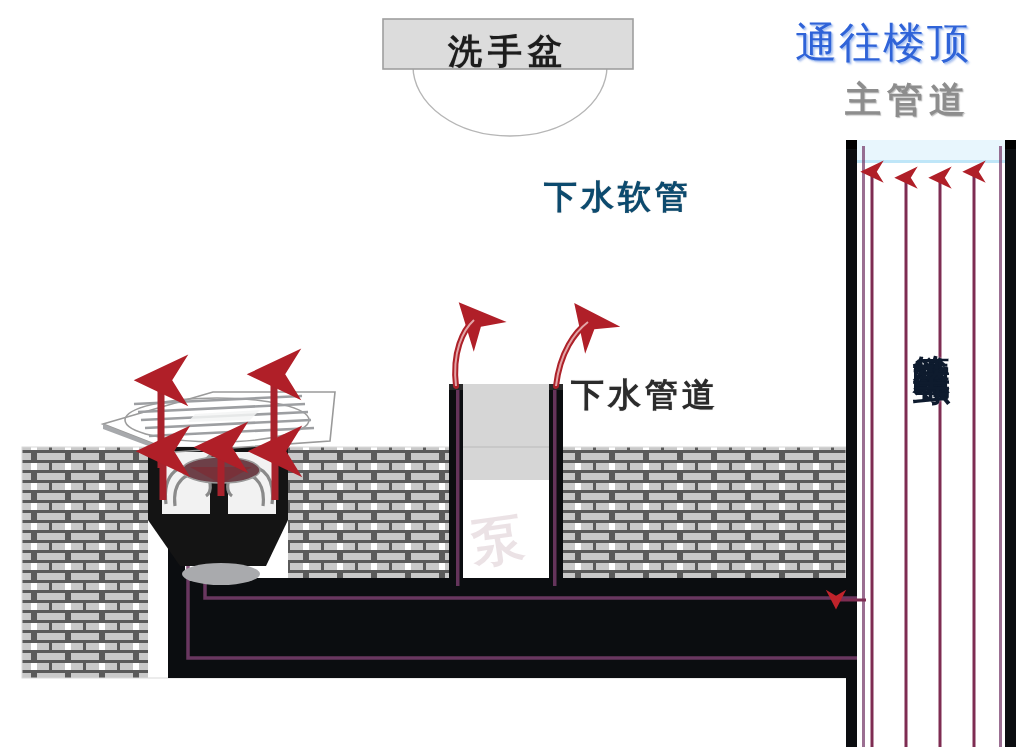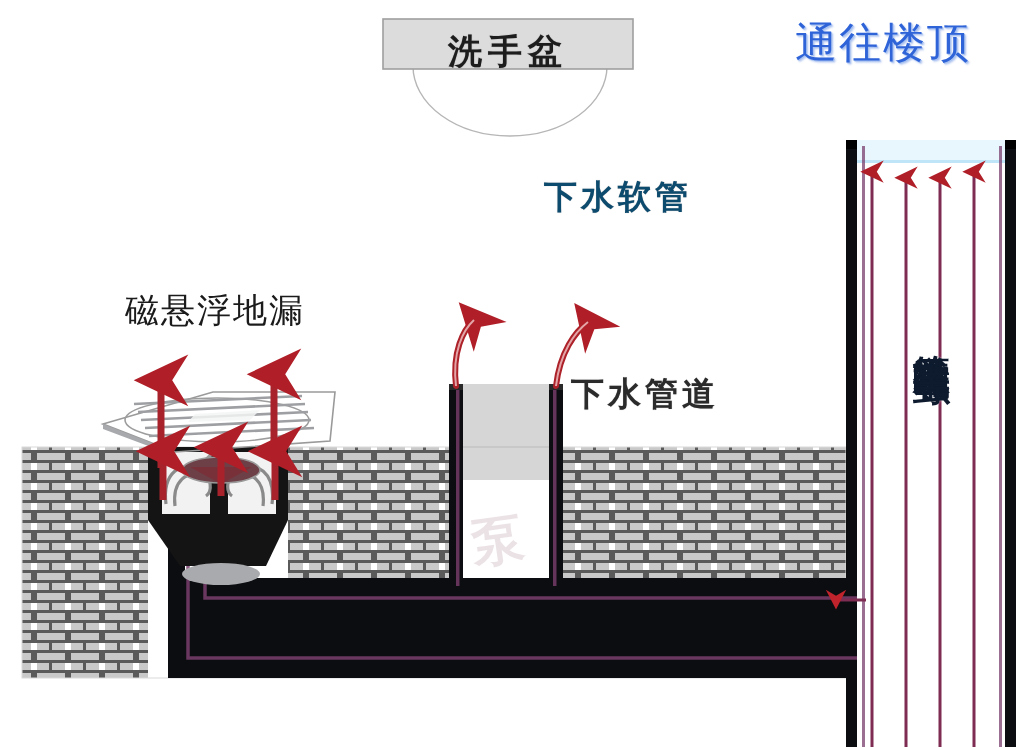--- a/index.html
+++ b/index.html
@@ -19,21 +19,21 @@
     font-size:34px;font-weight:700;color:#1d1d1d;letter-spacing:6px;
     text-shadow:0 0 1px rgba(0,0,0,.35);
     text-align:center;
   }
   .lbl-hose{
     left:544px;top:180px;font-size:33px;font-weight:700;color:#0c4a6e;
     letter-spacing:4px;text-shadow:0 0 1px rgba(0,0,0,.3);
   }
   .lbl-drainpipe{
     left:571px;top:378px;font-size:33px;font-weight:700;color:#2b2b2b;
-    letter-spacing:4px;text-shadow:0 0 1px rgba(0,0,0,.3);font-family:Liberation Serif, serif;
+    letter-spacing:4px;text-shadow:0 0 1px rgba(0,0,0,.3);
   }
   .lbl-floordrain{
     left:125px;top:293px;font-size:34px;font-weight:500;color:#1b1b1b;
     letter-spacing:2px;
   }
   .lbl-roof{
     left:795px;top:22px;font-size:42px;font-weight:400;color:#2f63d8;
     letter-spacing:2px;
     text-shadow:1px 1px 0 #a8c2f0, 2px 2px 2px rgba(47,99,216,.35);
   }
@@ -272,22 +272,22 @@
       <path d="M556,386 C560,352 575,332 588,322"></path>
     </g>
   </svg>
 
   <div class="lbl lbl-sink">洗手盆</div>
 
   <div class="lbl lbl-hose">下水软管</div>
 
   <div class="lbl lbl-drainpipe">下水管道</div>
 
-  <div class="lbl lbl-floordrain">磁悬浮地漏</div>
 
   <div class="lbl lbl-roof">通往楼顶</div>
 
+  <div class="lbl lbl-mainpipe">主管道</div>
 
   <div class="lbl lbl-odor">管道异味和飞虫等</div>
 
   <div class="watermark">泵</div>
 
 </div>
 
 </body></html>

